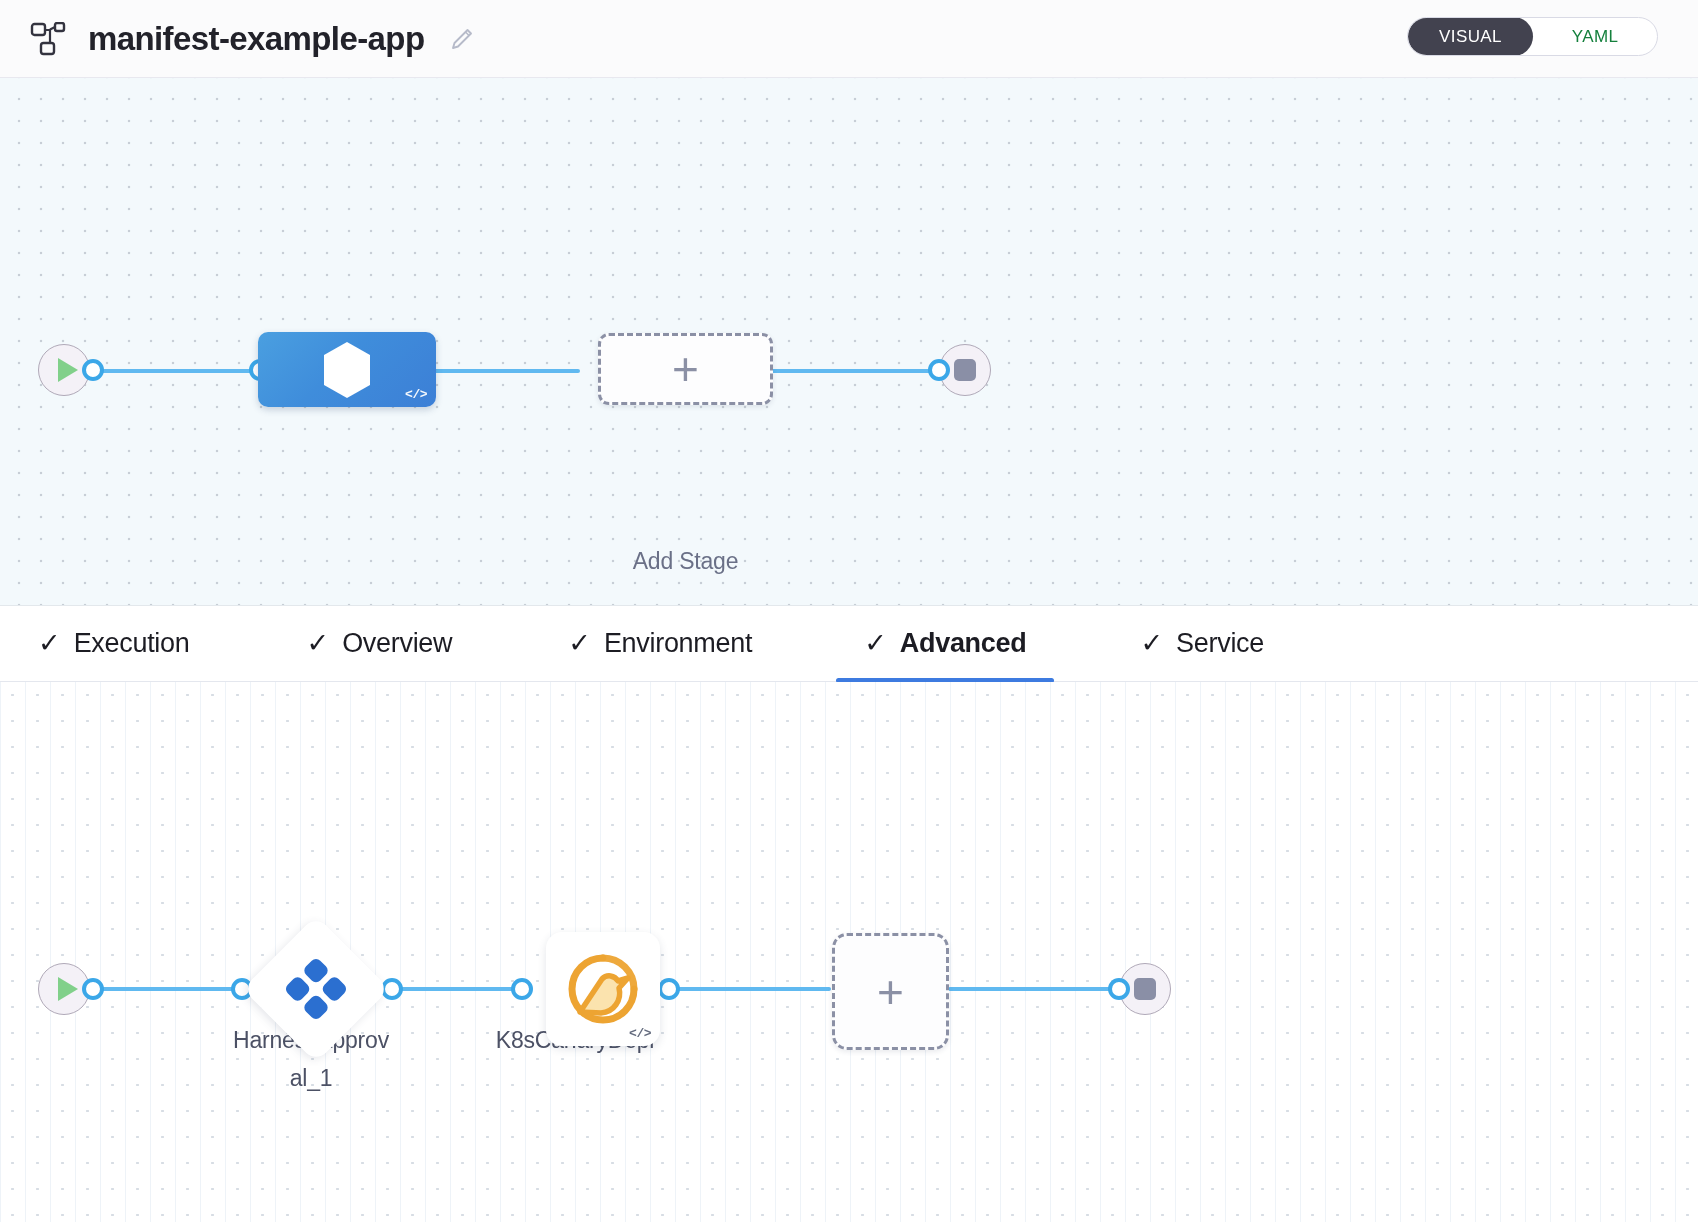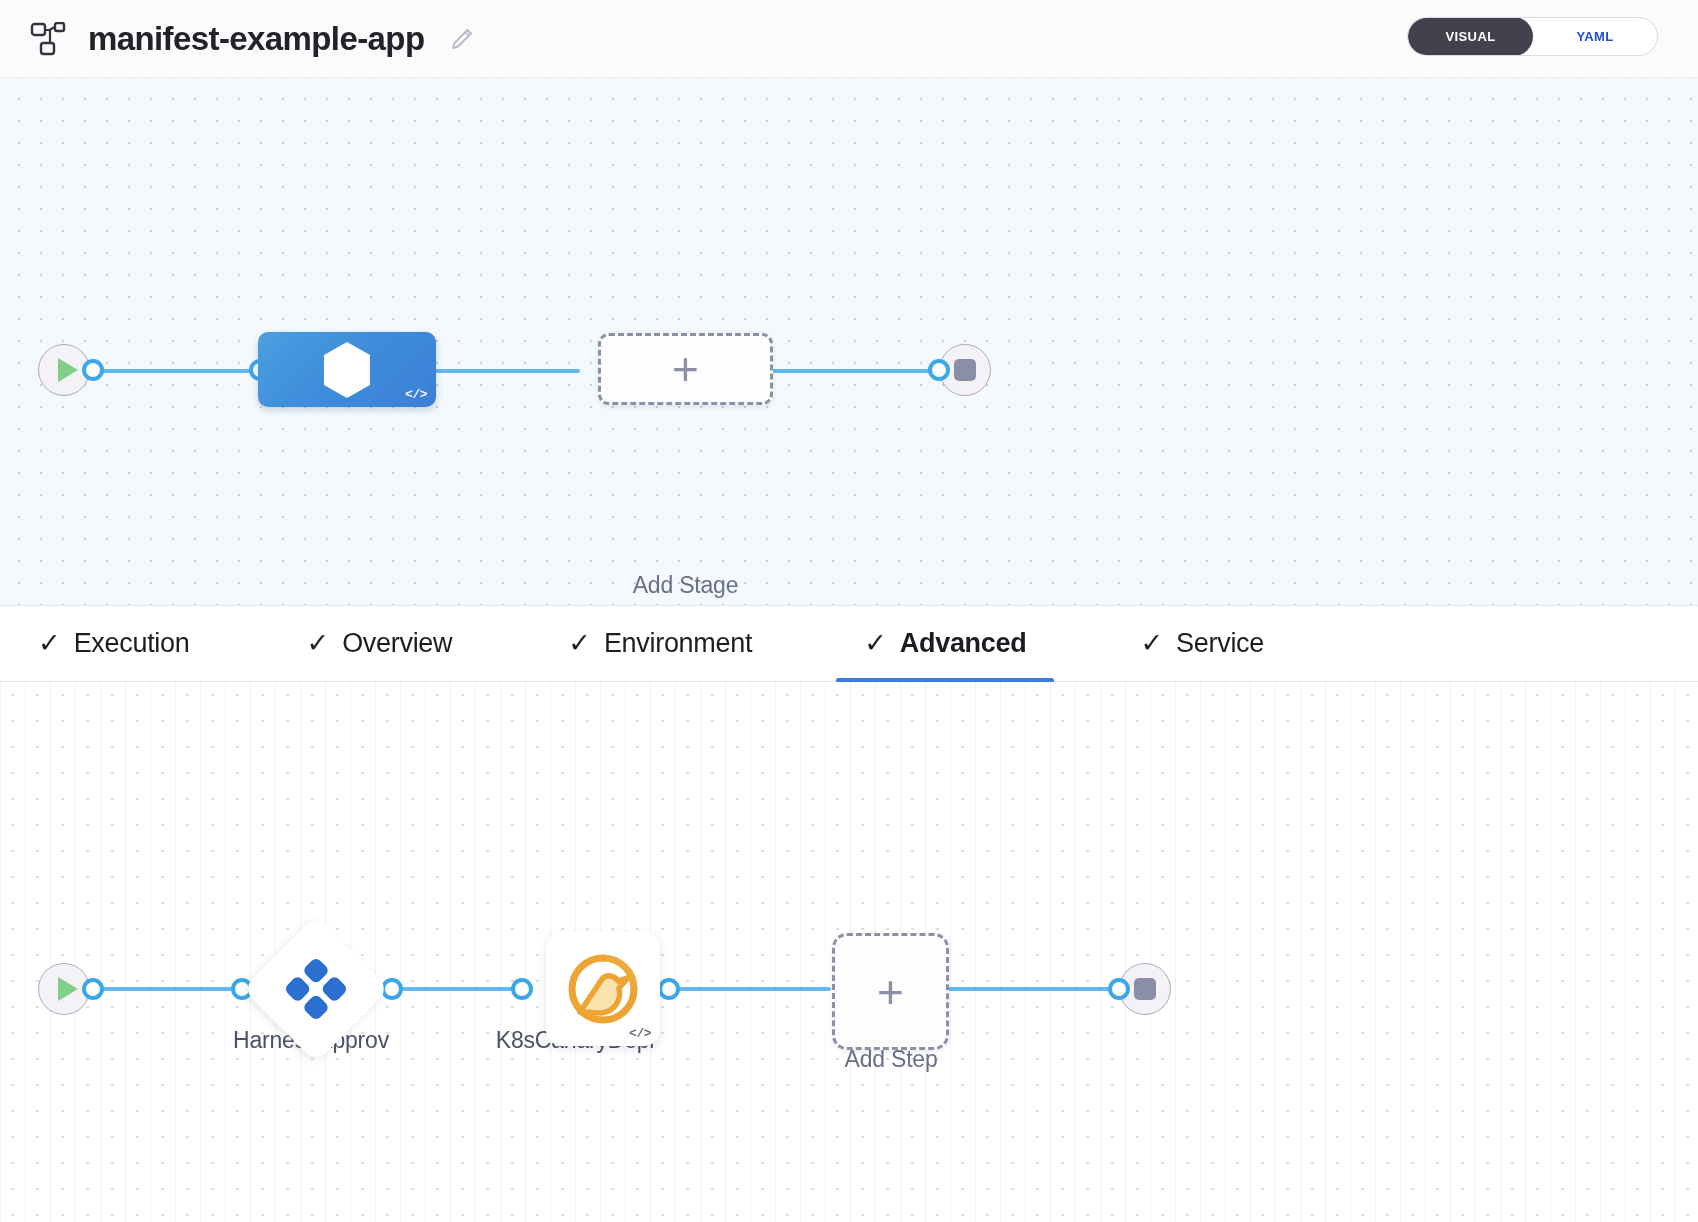--- a/index.html
+++ b/index.html
@@ -25,25 +25,25 @@
   .edit-pencil { width:28px; height:28px; flex:none; margin-left:6px; cursor:pointer; }
 
   .toggle-wrap {
     position:absolute; right:40px; top:17px;
     display:flex; align-items:center;
     border:1px solid #d9dae5; border-radius:22px;
     background:#ffffff; height:39px; overflow:hidden;
   }
   .toggle-opt {
     height:39px; display:flex; align-items:center; justify-content:center;
-    font-size:13px; font-weight:bold; letter-spacing:0.4px;
+    font-size:17px; font-weight:normal; letter-spacing:0.4px;
     cursor:pointer; user-select:none;
   }
   .toggle-opt.active { background:#42424f; color:#ffffff; border-radius:22px; width:125px; }
-  .toggle-opt.idle { color:#1d4ed8; width:124px; background:transparent; }
+  .toggle-opt.idle { color:#15803d; width:124px; background:transparent; }
 
   
   .canvas-top {
     position:absolute; top:78px; left:0; width:1698px; height:528px;
     background-color:#f3f9fc;
     background-image: radial-gradient(circle, #c7ced6 1.4px, transparent 1.6px);
     background-size:22px 22px; background-position:8px 10px;
     border-bottom:1px solid #e3e8ec;
     overflow:hidden;
   }
@@ -99,21 +99,20 @@
   .add-node .plus {
     font-size:46px; color:#8b90a5; line-height:34px; font-weight:300;
   }
   .node-label {
     position:absolute; text-align:center; font-size:23px; color:#4c5165;
     line-height:1.65; letter-spacing:-0.2px;
   }
   .add-label {
     position:absolute; text-align:center; font-size:23px; color:#6a7087;
     letter-spacing:-0.2px;
-    margin-top:24px;
   }
 
   
   .diamond-node {
     position:absolute; width:104px; height:104px; background:#ffffff;
     transform:rotate(45deg); border-radius:14px;
     box-shadow:0 3px 9px rgba(60,70,100,0.13); z-index:6; cursor:pointer;
   }
   .diamond-inner {
     position:absolute; width:150px; height:150px;
@@ -253,20 +252,21 @@
           <rect x="8" y="8" width="20" height="20" rx="6" fill="#2b6fd0"></rect>
           <rect x="34" y="8" width="20" height="20" rx="6" fill="#2b6fd0"></rect>
           <rect x="8" y="34" width="20" height="20" rx="6" fill="#2b6fd0"></rect>
           <rect x="34" y="34" width="20" height="20" rx="6" fill="#2b6fd0"></rect>
         </g>
       </svg>
     </div>
     <div class="port" style="left:381px; top:296px;"></div>
     <div class="node-label" style="left:195px; top:340px; width:232px;">
       <div>HarnessApprov</div>
+      <div>al_1</div>
     </div>
 
     <div class="port" style="left:511px; top:296px;"></div>
     <div class="square-node" style="left:546px; top:250px;">
       <svg viewBox="0 0 74 74" width="74" height="74">
         <path d="M37 6 a31 31 0 1 0 31 31" fill="none" stroke="#eda432" stroke-width="7" stroke-linecap="round"></path>
         <path d="M68 37 a31 31 0 0 0 -31 -31" fill="none" stroke="#eda432" stroke-width="7" stroke-linecap="round" opacity="0.95"></path>
         <path d="M14 60 L36 27 a10 10 0 0 1 16 2 L62 26 L53 36 c3 12 -5 24 -18 25 Z" fill="#fbe3ae" stroke="#eda432" stroke-width="5.5" stroke-linejoin="round"></path>
       </svg>
       <span class="code-badge dark">&lt;/&gt;</span>

